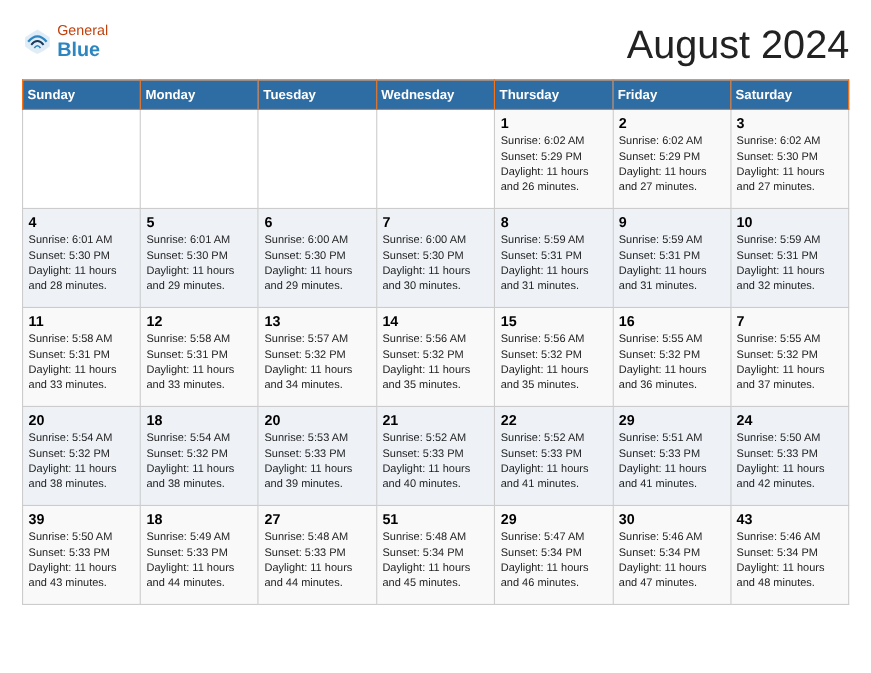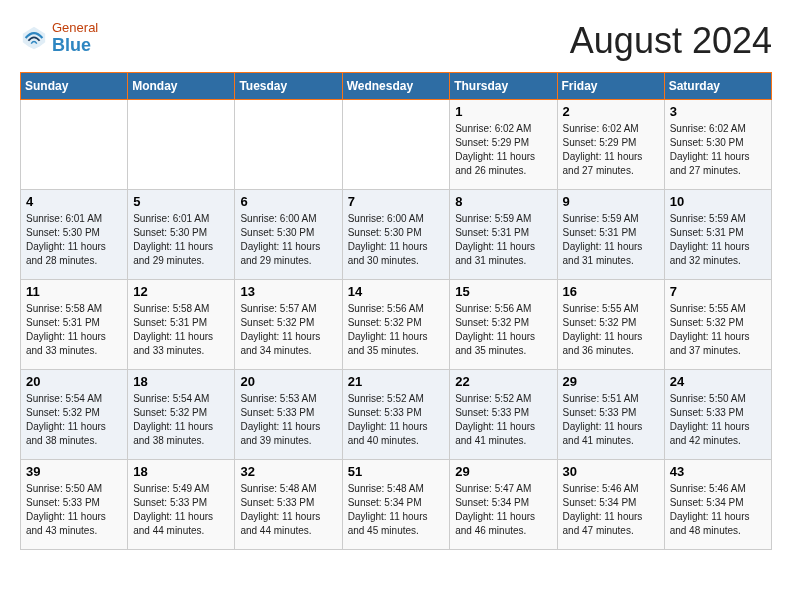--- a/index.html
+++ b/index.html
@@ -228,21 +228,21 @@
       <tr>
         <td>
           <span class="day-number">39</span>
           <div class="day-info">Sunrise: 5:50 AM<br>Sunset: 5:33 PM<br>Daylight: 11 hours and 43 minutes.</div>
         </td>
         <td>
           <span class="day-number">18</span>
           <div class="day-info">Sunrise: 5:49 AM<br>Sunset: 5:33 PM<br>Daylight: 11 hours and 44 minutes.</div>
         </td>
         <td>
-          <span class="day-number">32</span>
+          <span class="day-number">27</span>
           <div class="day-info">Sunrise: 5:48 AM<br>Sunset: 5:33 PM<br>Daylight: 11 hours and 44 minutes.</div>
         </td>
         <td>
           <span class="day-number">51</span>
           <div class="day-info">Sunrise: 5:48 AM<br>Sunset: 5:34 PM<br>Daylight: 11 hours and 45 minutes.</div>
         </td>
         <td>
           <span class="day-number">29</span>
           <div class="day-info">Sunrise: 5:47 AM<br>Sunset: 5:34 PM<br>Daylight: 11 hours and 46 minutes.</div>
         </td>

